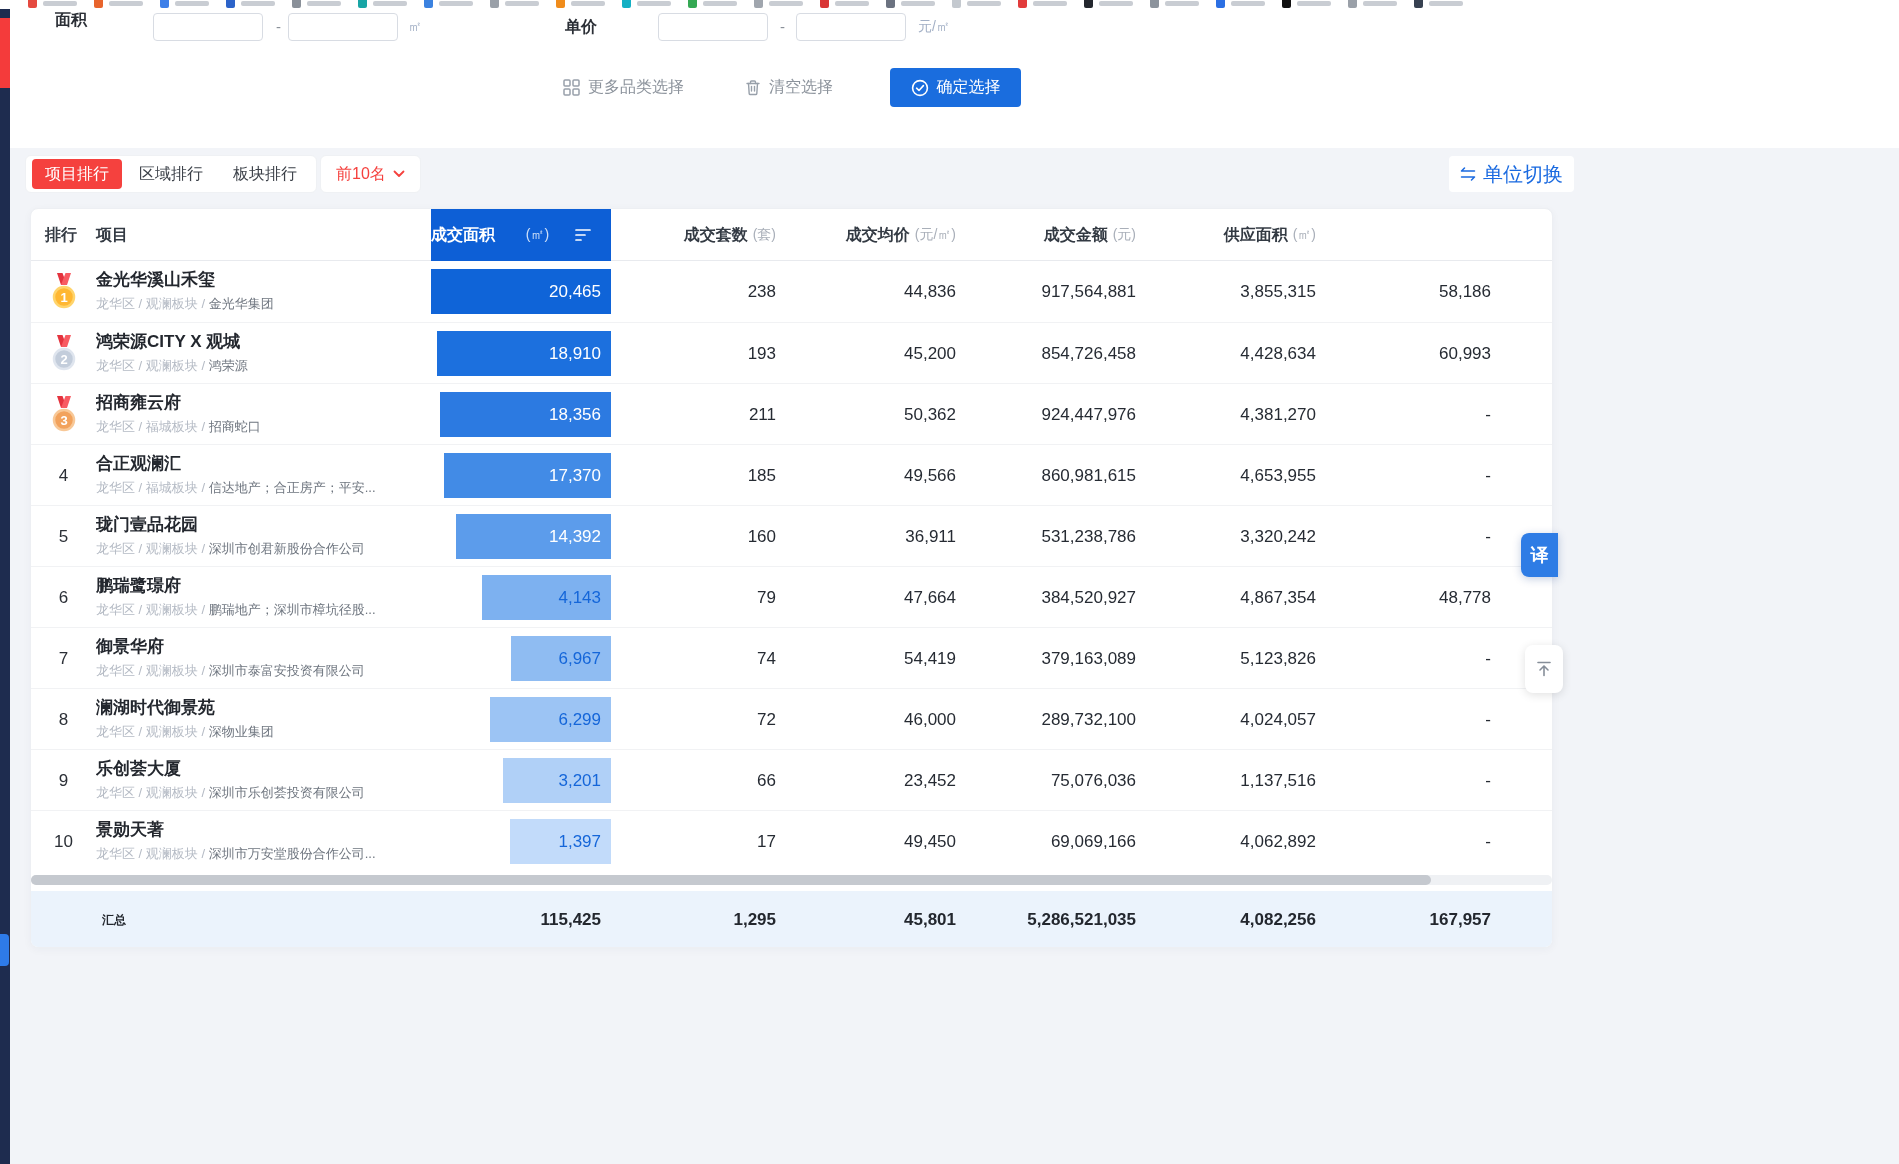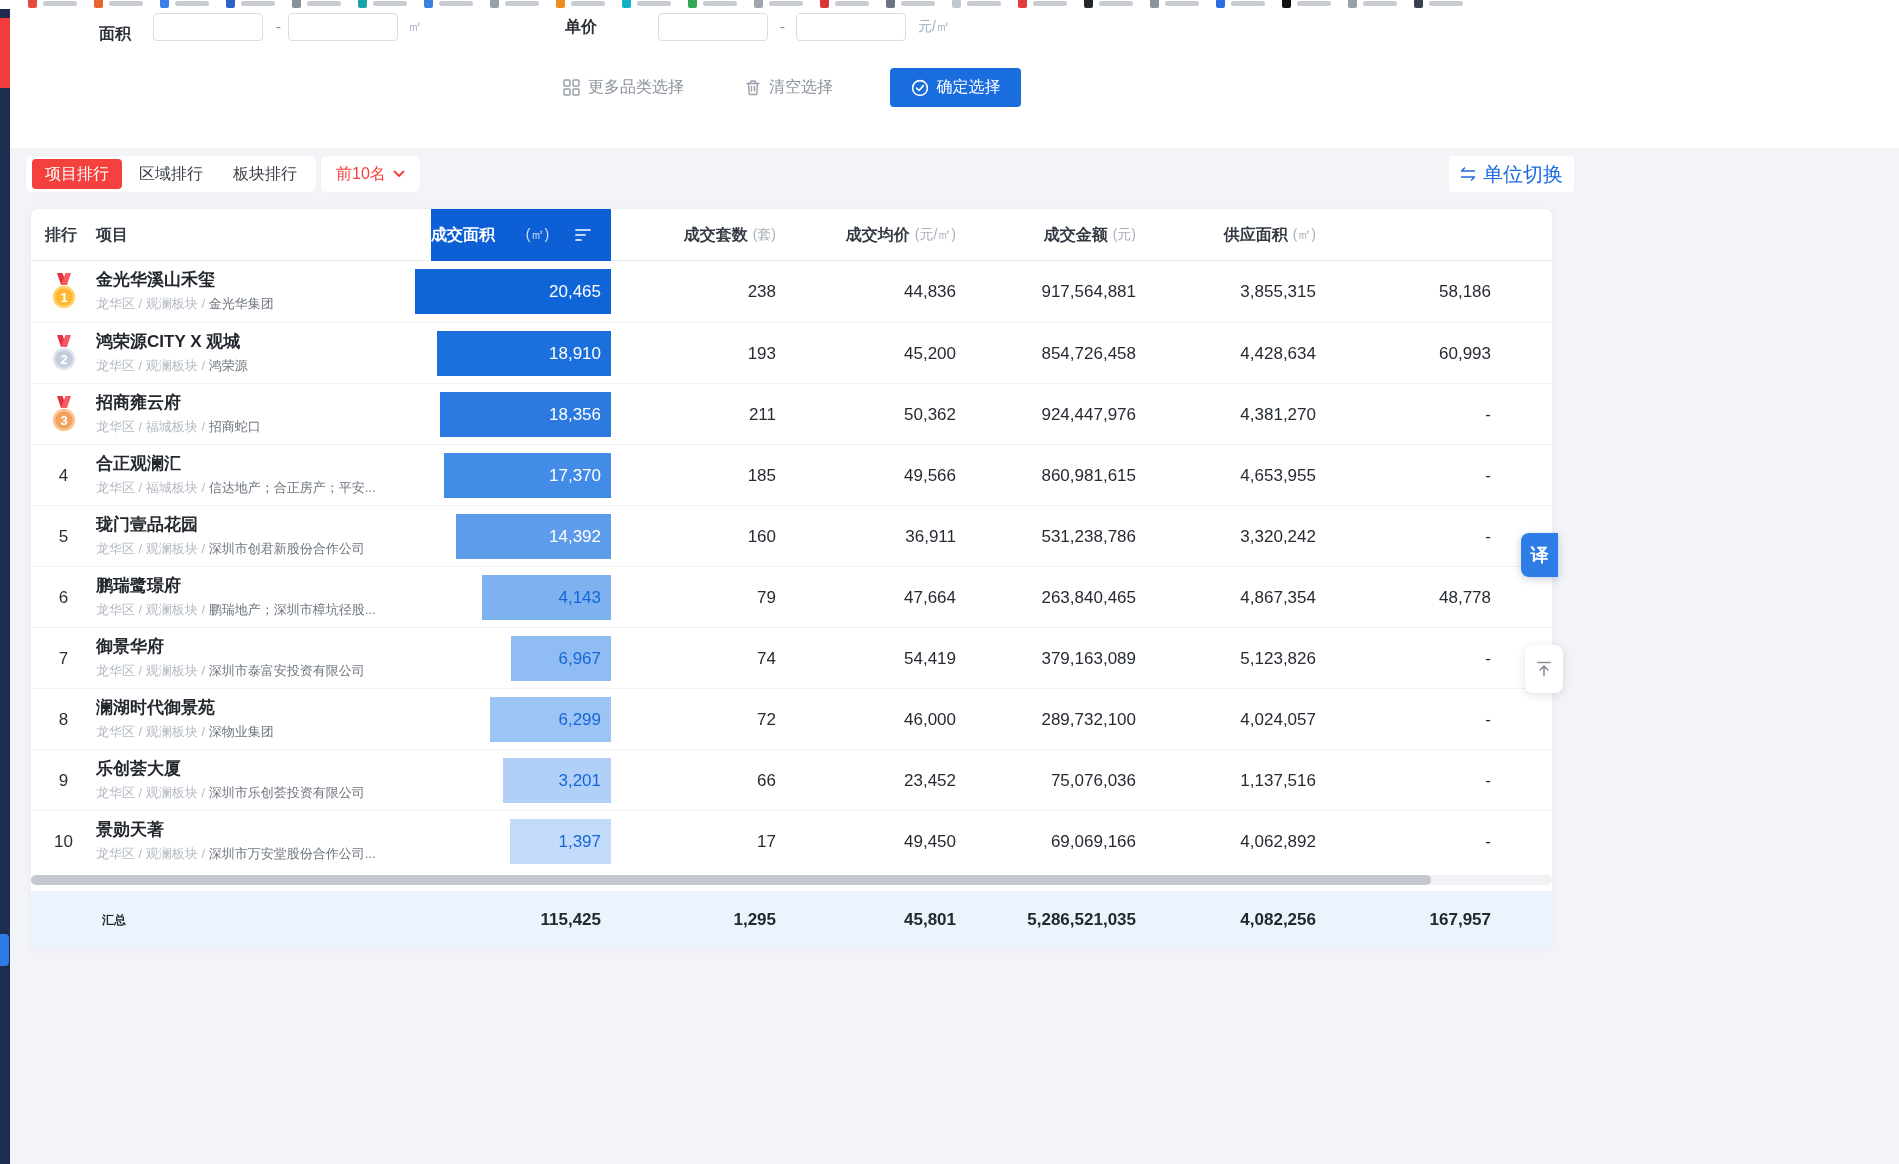--- a/index.html
+++ b/index.html
@@ -165,21 +165,21 @@
     </span>
   </div>
 
 <div class="side-navy"></div>
 <div class="side-red"></div>
 <div class="side-badge"></div>
 
 <div class="lower-bg"></div>
 
 <div class="filter-section">
-  <span class="f-label" style="left:45px; top:15px;margin-left:44px;">面积</span>
+  <span class="f-label" style="left:45px; top:1px;">面积</span>
   <input class="range-input" style="left: 143px; top: 4px;">
   <span class="f-dash" style="left:266px; top:9px;">-</span>
   <input class="range-input" style="left: 278px; top: 4px;">
   <span class="f-unit" style="left:398px; top:9px;">㎡</span>
 
   <span class="f-label" style="left:555px; top:8px;">单价</span>
   <input class="range-input" style="left: 648px; top: 4px;">
   <span class="f-dash" style="left:770px; top:9px;">-</span>
   <input class="range-input" style="left: 786px; top: 4px;">
   <span class="f-unit" style="left:908px; top:9px;">元/㎡</span>
@@ -293,21 +293,21 @@
             <text x="15" y="28.5" text-anchor="middle" font-size="13" font-weight="bold" fill="#fff" font-family="Liberation Sans, sans-serif">1</text>
           </svg>
         </div>
     <div class="c-project">
       <div class="p-name">金光华溪山禾玺</div>
       <div class="p-detail">
         <span class="p-region">龙华区 / 观澜板块</span><span class="p-sep"> / </span><span class="p-dev">金光华集团</span>
       </div>
     </div>
     <div class="c-area">
-      <div class="bar" style="width: 196px; background: rgb(15, 100, 216);">
+      <div class="bar" style="width: 180px; background: rgb(15, 100, 216);">
             <span class="bar-val" style="color: rgb(255, 255, 255);">20,465</span>
           </div>
     </div>
     <div class="c-num v-sets">238</div>
     <div class="c-num v-avg">44,836</div>
     <div class="c-num v-amount">917,564,881</div>
     <div class="c-num v-perset">3,855,315</div>
     <div class="c-num v-supply">58,186</div>
     <div></div>
   </div>
@@ -424,21 +424,21 @@
         <span class="p-region">龙华区 / 观澜板块</span><span class="p-sep"> / </span><span class="p-dev">鹏瑞地产；深圳市樟坑径股...</span>
       </div>
     </div>
     <div class="c-area">
       <div class="bar" style="width: 129px; background: rgb(125, 177, 240);">
             <span class="bar-val" style="color: rgb(21, 102, 217);">4,143</span>
           </div>
     </div>
     <div class="c-num v-sets">79</div>
     <div class="c-num v-avg">47,664</div>
-    <div class="c-num v-amount">263,840,465</div>
+    <div class="c-num v-amount">384,520,927</div>
     <div class="c-num v-perset">4,867,354</div>
     <div class="c-num v-supply">48,778</div>
     <div></div>
   </div>
 
   <div class="trow grid-cols">
     <div class="c-rank">
           <span class="rank-num">7</span>
         </div>
     <div class="c-project">

